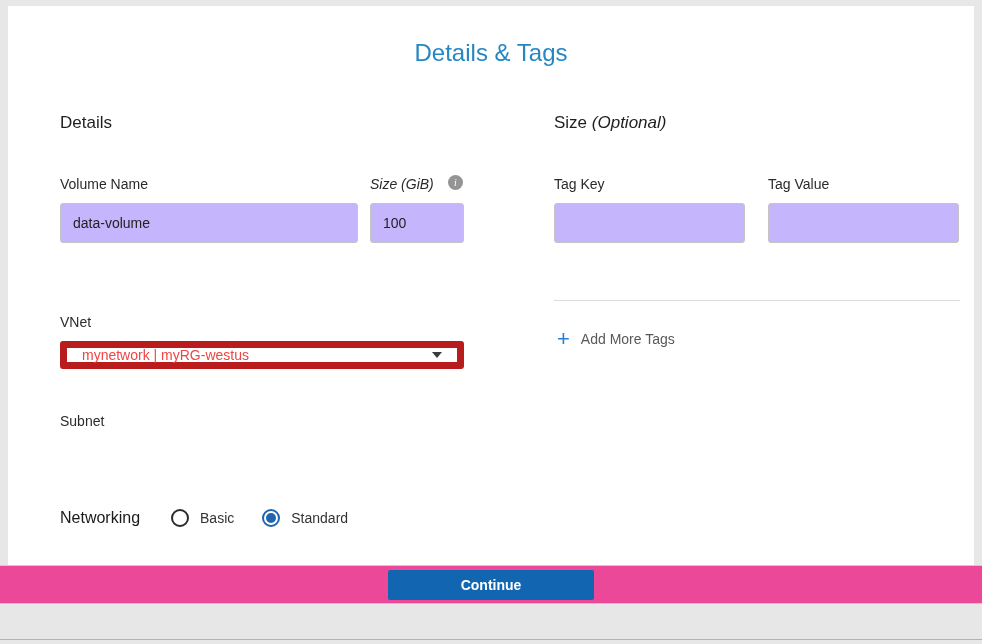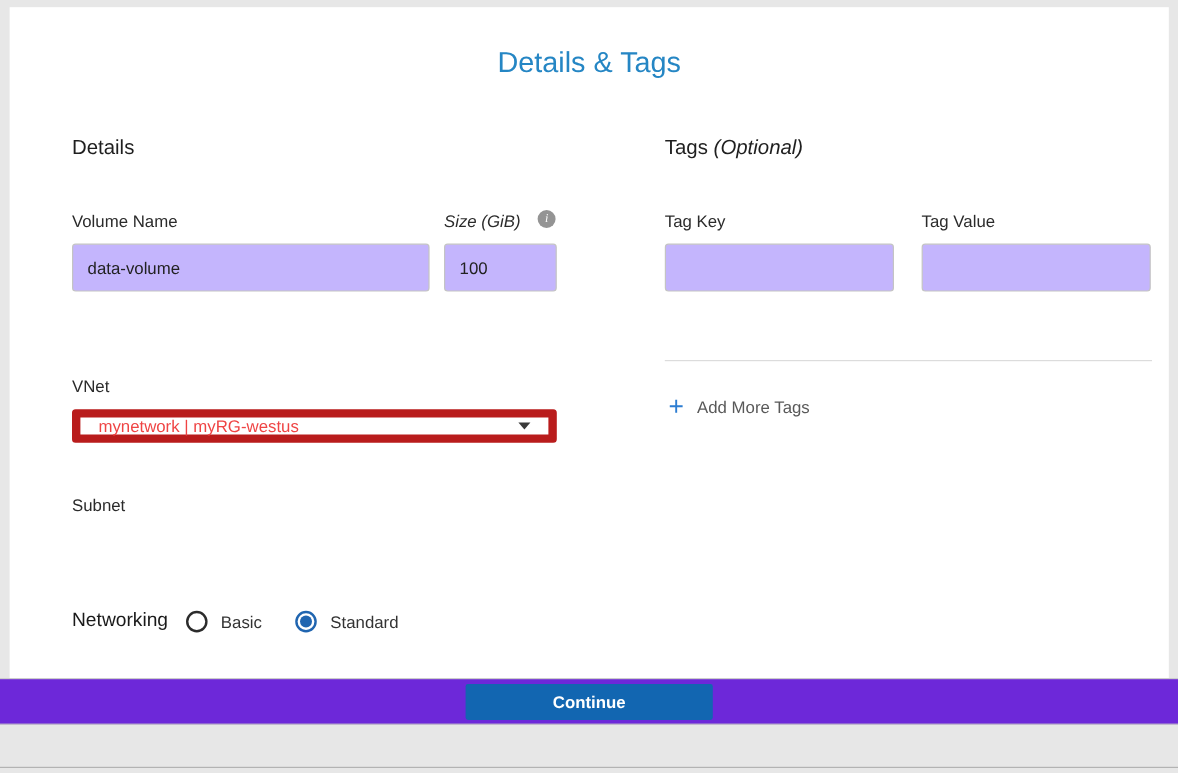--- a/index.html
+++ b/index.html
@@ -64,35 +64,35 @@
   .dd-subnet { top:434px; }
   .caret {
     width:0; height:0;
     border-left:5px solid transparent; border-right:5px solid transparent;
     border-top:6px solid #3a3a3a;
   }
   .networking-row {
     position:absolute; left:52px; top:503px;
     display:flex; align-items:center;
   }
-  .networking-label { font-size:16px; color:#1a1a1a; margin-right:15px; }
+  .networking-label { font-size:16px; color:#1a1a1a; margin-right:31px; }
   .radio-option { display:flex; align-items:center; margin-right:28px; cursor:pointer; }
   .radio-circle {
     width:18px; height:18px; border:2px solid #2b2b2b; border-radius:50%;
     margin-right:11px; position:relative; flex:none;
   }
   .radio-option.selected .radio-circle { border-color:#2065b0; }
   .radio-option.selected .radio-circle::after {
     content:""; position:absolute; left:2px; top:2px; right:2px; bottom:2px;
     background:#2065b0; border-radius:50%;
   }
   .radio-label { font-size:14px; color:#333; }
   .footer-bar {
     position:absolute; left:0; top:565px; width:982px; height:39px;
-    background:#6d28d9; border-top:1px solid #cccccc; border-bottom:1px solid #c6c6c6;
+    background:#ec4899; border-top:1px solid #cccccc; border-bottom:1px solid #c6c6c6;
     display:flex; align-items:center; justify-content:center;
   }
   .continue-btn {
     width:206px; height:30px; background:#1266b1; color:#ffffff;
     border:none; border-radius:2px; font-size:14px; font-weight:bold;
     font-family:"Liberation Sans", sans-serif; cursor:pointer;
   }
   .bottom-area {
     position:absolute; left:0; top:604px; width:982px; height:40px;
     background:#e7e7e7;
@@ -133,21 +133,21 @@
         <span class="radio-circle"></span>
         <span class="radio-label">Basic</span>
       </span>
       <span class="radio-option selected">
         <span class="radio-circle"></span>
         <span class="radio-label">Standard</span>
       </span>
     </div>
 
     <div class="section-heading heading-tags">
-      <span>Tags</span>
+      <span>Size</span>
       <em>(Optional)</em>
     </div>
 
     <div class="field-label lbl-tagkey">Tag Key</div>
     <input class="input input-tagkey" type="text" value="" style="">
 
     <div class="field-label lbl-tagvalue">Tag Value</div>
     <input class="input input-tagvalue" type="text" value="" style="">
 
     <div class="tags-divider"></div>

